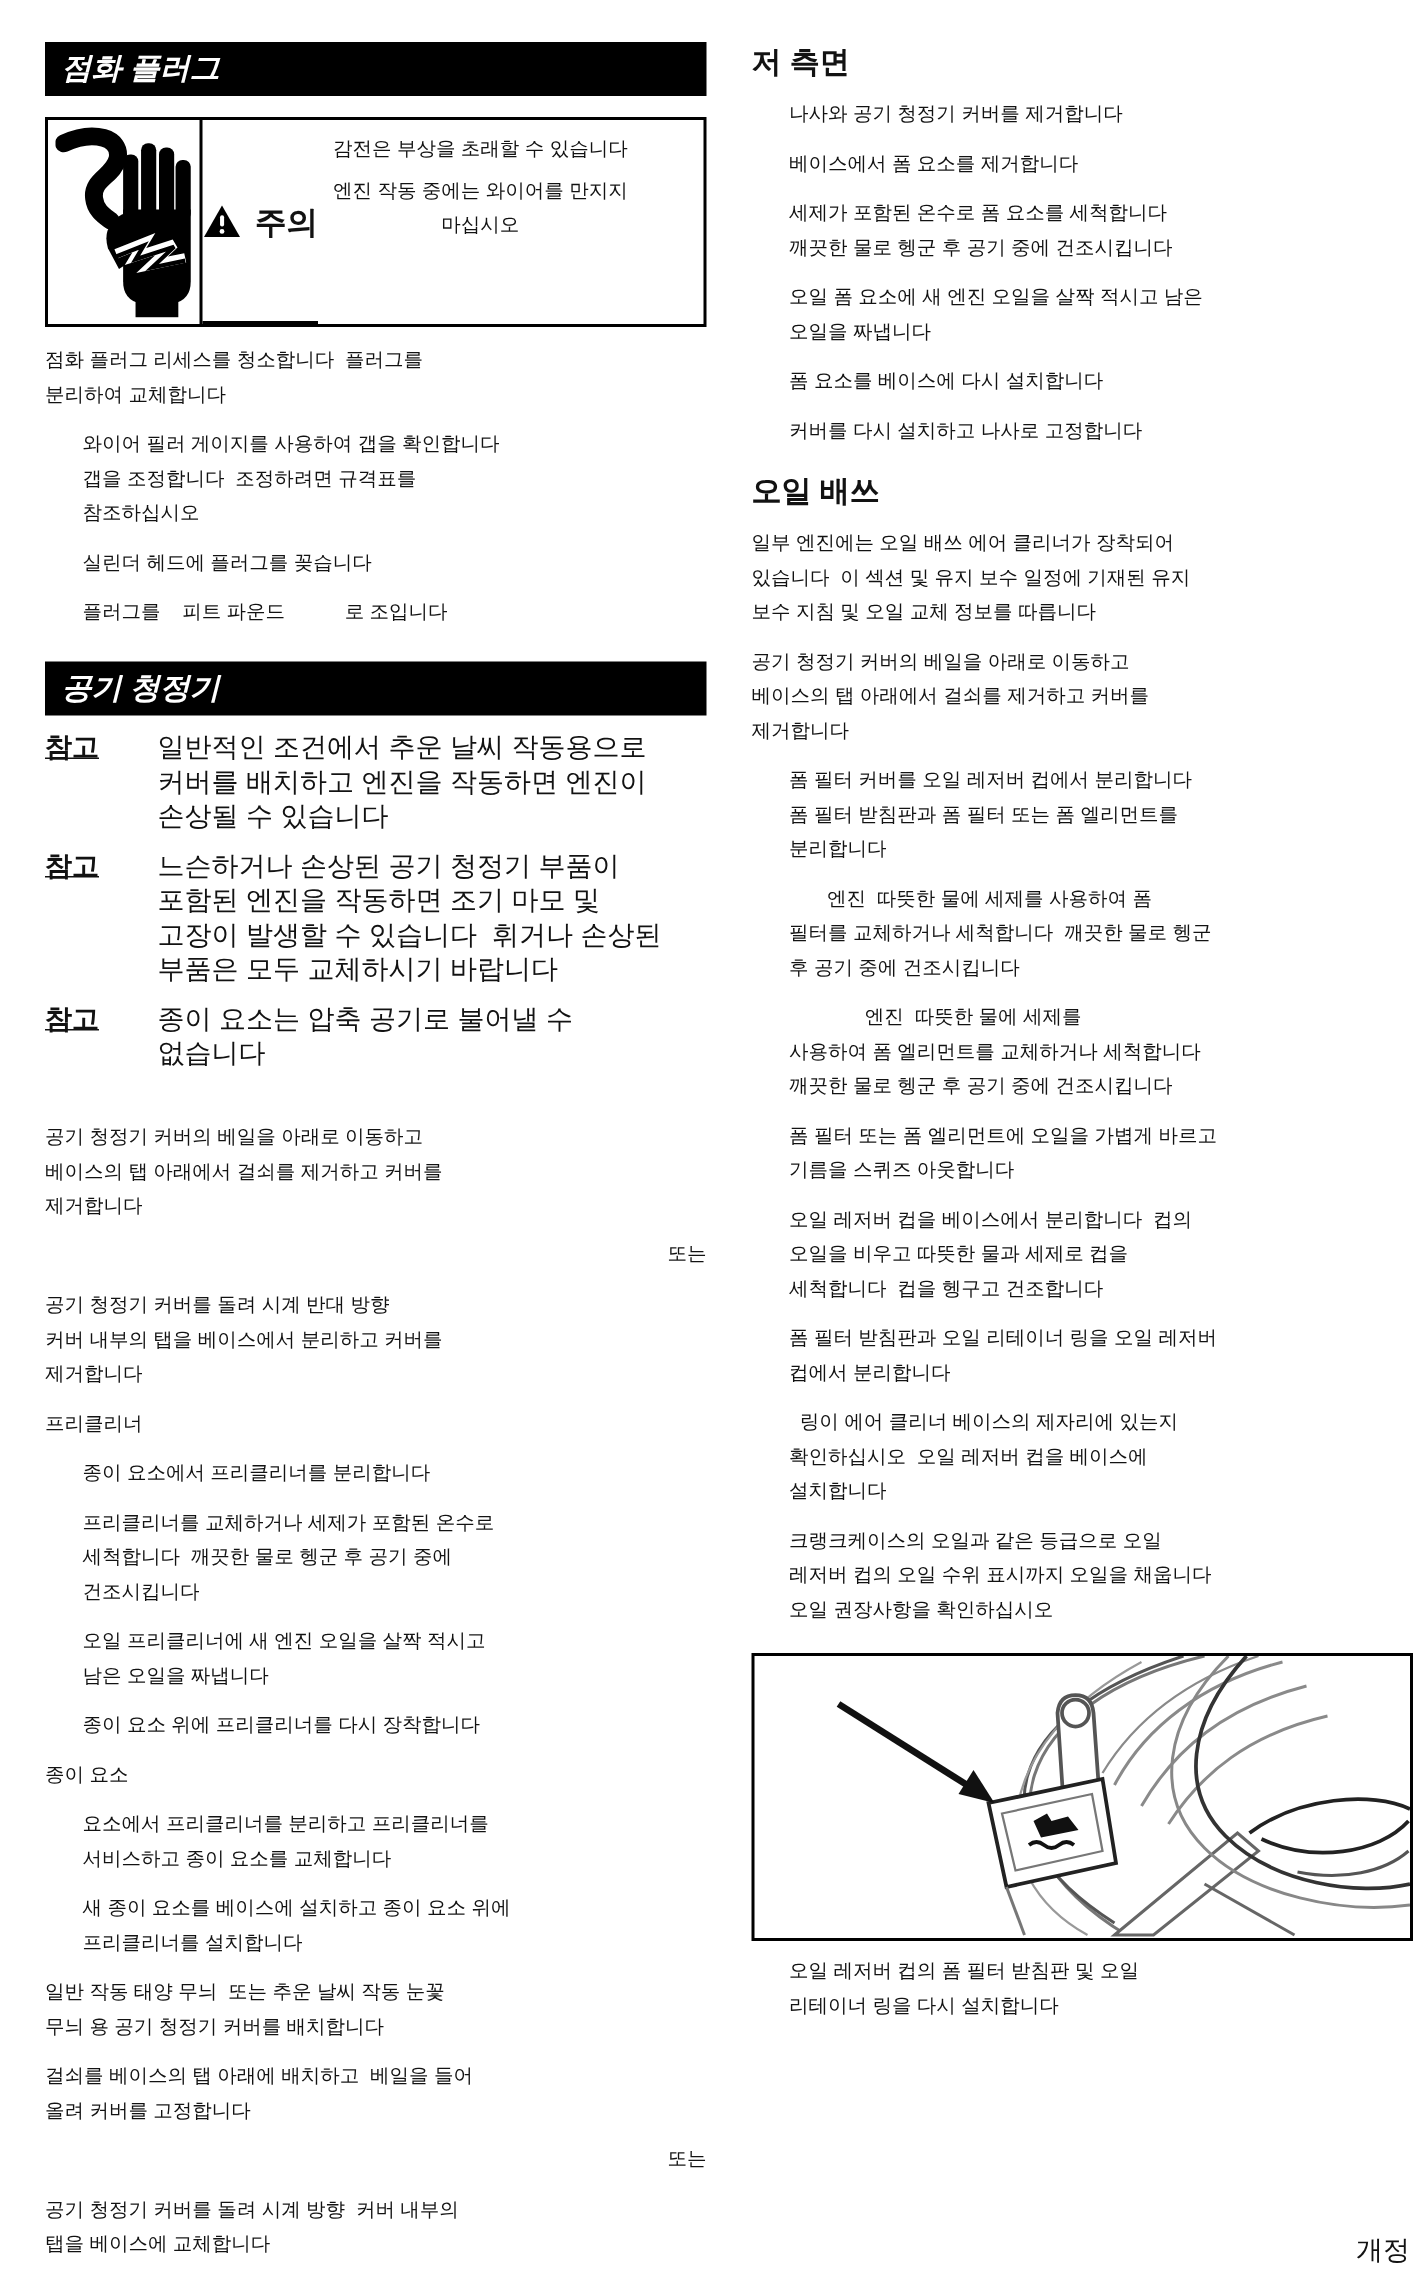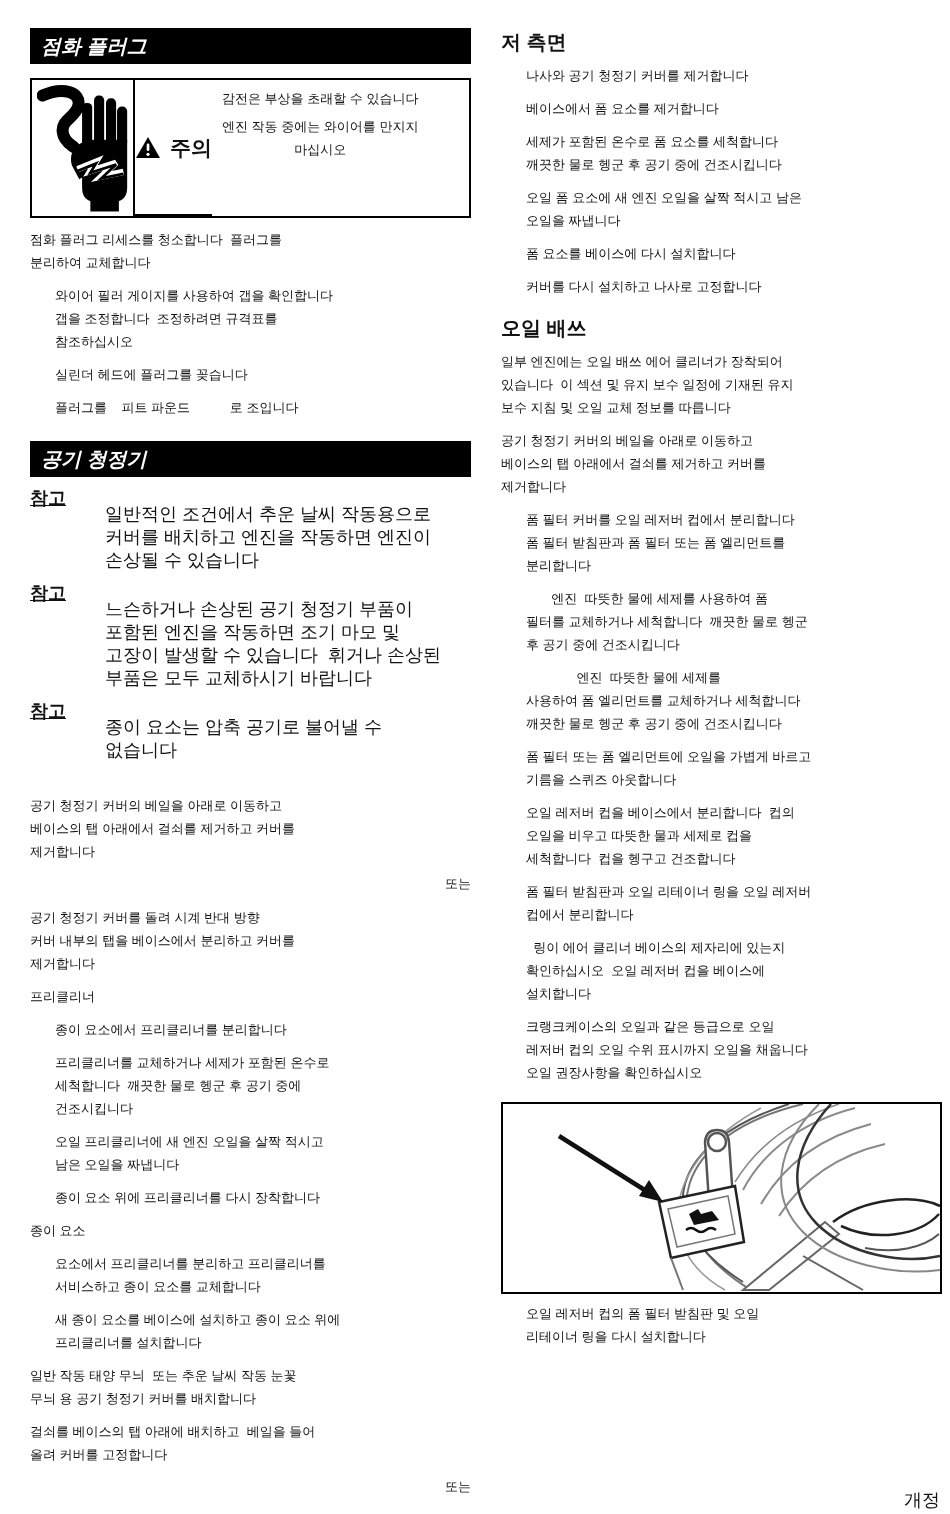--- a/index.html
+++ b/index.html
@@ -43,21 +43,21 @@
     font-weight:bold; font-size:21px; padding:8px 0 7px;
     display:flex; align-items:center; justify-content:center; gap:9px;
   }
   .warn-head .tri { display:inline-flex; }
   .warn-body { padding:2px 10px 6px;text-align:center; }
   .warn-body .p { margin:5px 0; }
 
   
   .note { display:flex; margin:10px 0; font-size:18px; line-height:23px; }
   .note-label { width:75px; flex:none; font-weight:bold;text-decoration:underline; }
-  .note-text { flex:1; white-space:pre-wrap;margin-top:16px; }
+  .note-text { flex:1; white-space:pre-wrap; }
 
   
   .rtitle { font-weight:bold; font-size:20px; line-height:24px; margin:18px 0 10px; }
   .rtitle.first { margin-top:2px; }
 
   
   .figure {
     border:2px solid #000; height:192px; margin-top:18px;
     position:relative; overflow:hidden; background:#fff;
   }

